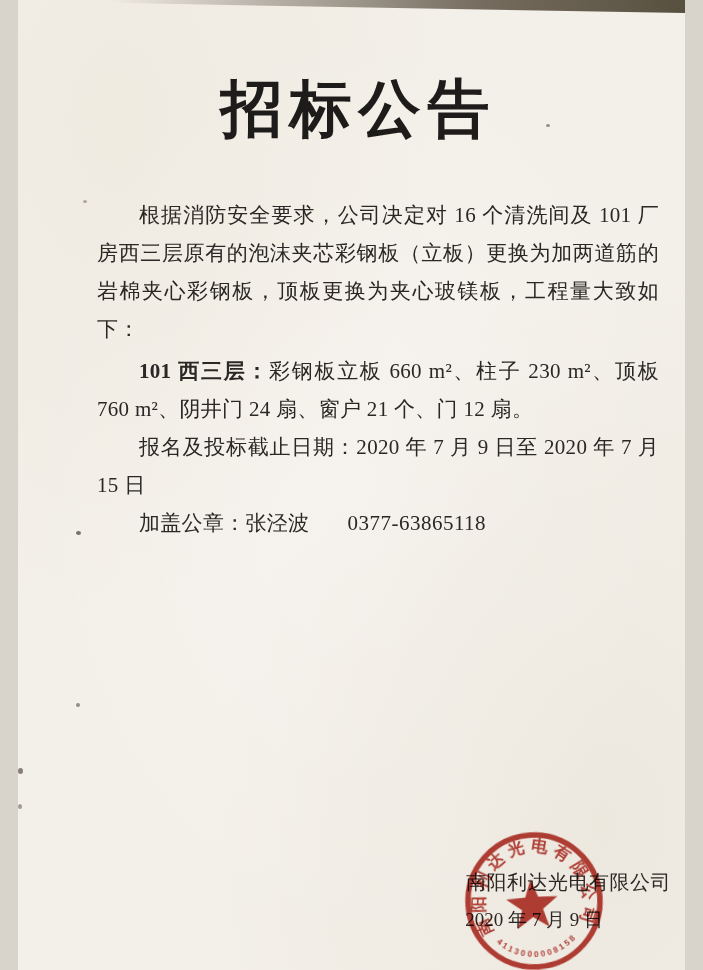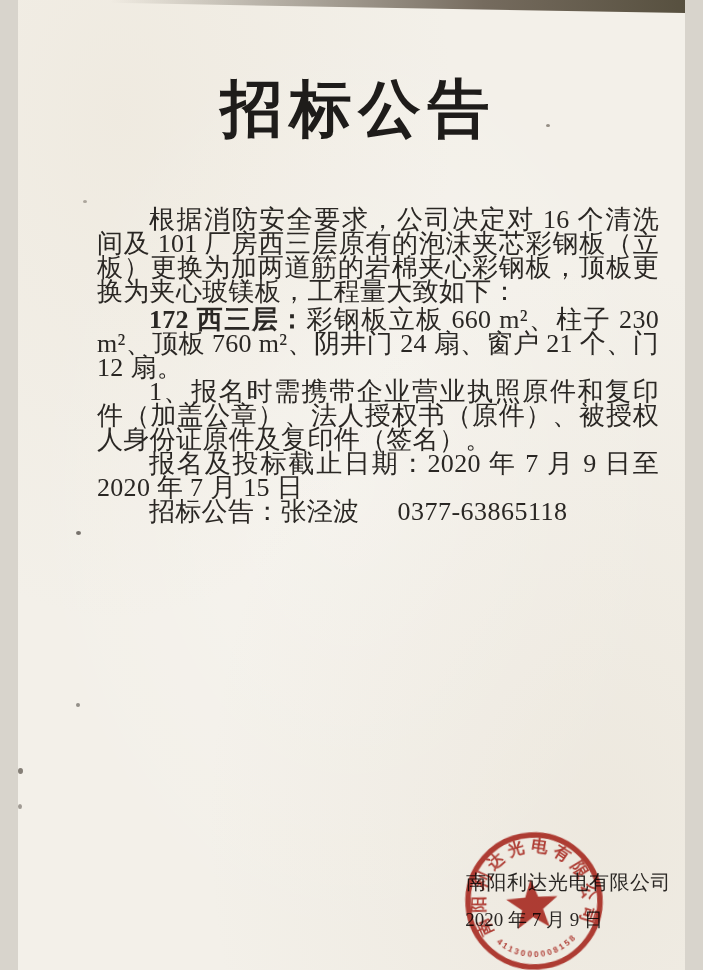--- a/index.html
+++ b/index.html
@@ -21,22 +21,22 @@
     background:linear-gradient(to right, rgba(122,114,102,0), rgba(122,114,102,.45) 25%, #756b5e 65%, #57503f 100%);
     clip-path:polygon(0 0,100% 0,100% 100%,0 22%);
   }
   .doc-title{
     position:absolute;top:72px;left:0;width:100%;
     text-align:center;text-indent:14px;
     font-size:62px;font-weight:bold;letter-spacing:7px;line-height:74px;
     color:#1e1c1a;
   }
   .body-text{
-    position:absolute;top:208px;left:79px;width:562px;
-    font-size:26px;line-height:24px;letter-spacing:.3px;
+    position:absolute;top:196px;left:79px;width:562px;
+    font-size:21px;line-height:38px;letter-spacing:.3px;
     text-align:justify;
   }
   .body-text p{margin:0;text-indent:2em;}
   .p-item{margin-top:4px !important;}
   .b{font-weight:bold;}
   .phone{margin-left:38px;letter-spacing:.5px;}
   .sign{
     position:absolute;left:448px;top:870px;width:196px;
   }
   .sign-company{font-size:20px;line-height:24px;white-space:nowrap;letter-spacing:.5px;}
@@ -60,24 +60,23 @@
 <body>
 
 <div class="page">
 
   <div class="scan-band"></div>
 
   <div class="doc-title">招标公告</div>
 
   <div class="body-text">
     <p>根据消防安全要求，公司决定对 16 个清洗间及 101 厂房西三层原有的泡沫夹芯彩钢板（立板）更换为加两道筋的岩棉夹心彩钢板，顶板更换为夹心玻镁板，工程量大致如下：</p>
-    <p class="p-item"><span class="b">172 西三层：</span><span>彩钢板立板 660 m²、柱子 230 m²、顶板 760 m²、阴井门 24 扇、窗户 21 个、门 12 扇。</span></p>
-    <p>1、报名时需携带企业营业执照原件和复印件（加盖公章）、法人授权书（原件）、被授权人身份证原件及复印件（签名）。</p>
+    <p class="p-item"><span class="b">101 西三层：</span><span>彩钢板立板 660 m²、柱子 230 m²、顶板 760 m²、阴井门 24 扇、窗户 21 个、门 12 扇。</span></p>
     <p>报名及投标截止日期：2020 年 7 月 9 日至 2020 年 7 月 15 日</p>
-    <p><span>招标公告：张泾波</span><span class="phone">0377-63865118</span></p>
+    <p><span>加盖公章：张泾波</span><span class="phone">0377-63865118</span></p>
   </div>
 
   <div class="sign">
     <div class="sign-company">南阳利达光电有限公司</div>
     <div class="sign-date">2020 年 7 月 9 日</div>
   </div>
 
   <svg class="stamp" viewBox="0 0 150 150" aria-hidden="true">
     <defs>
       <path id="arcTop" d="M 34 104 A 50 50 0 1 1 116 104" fill="none"></path>

